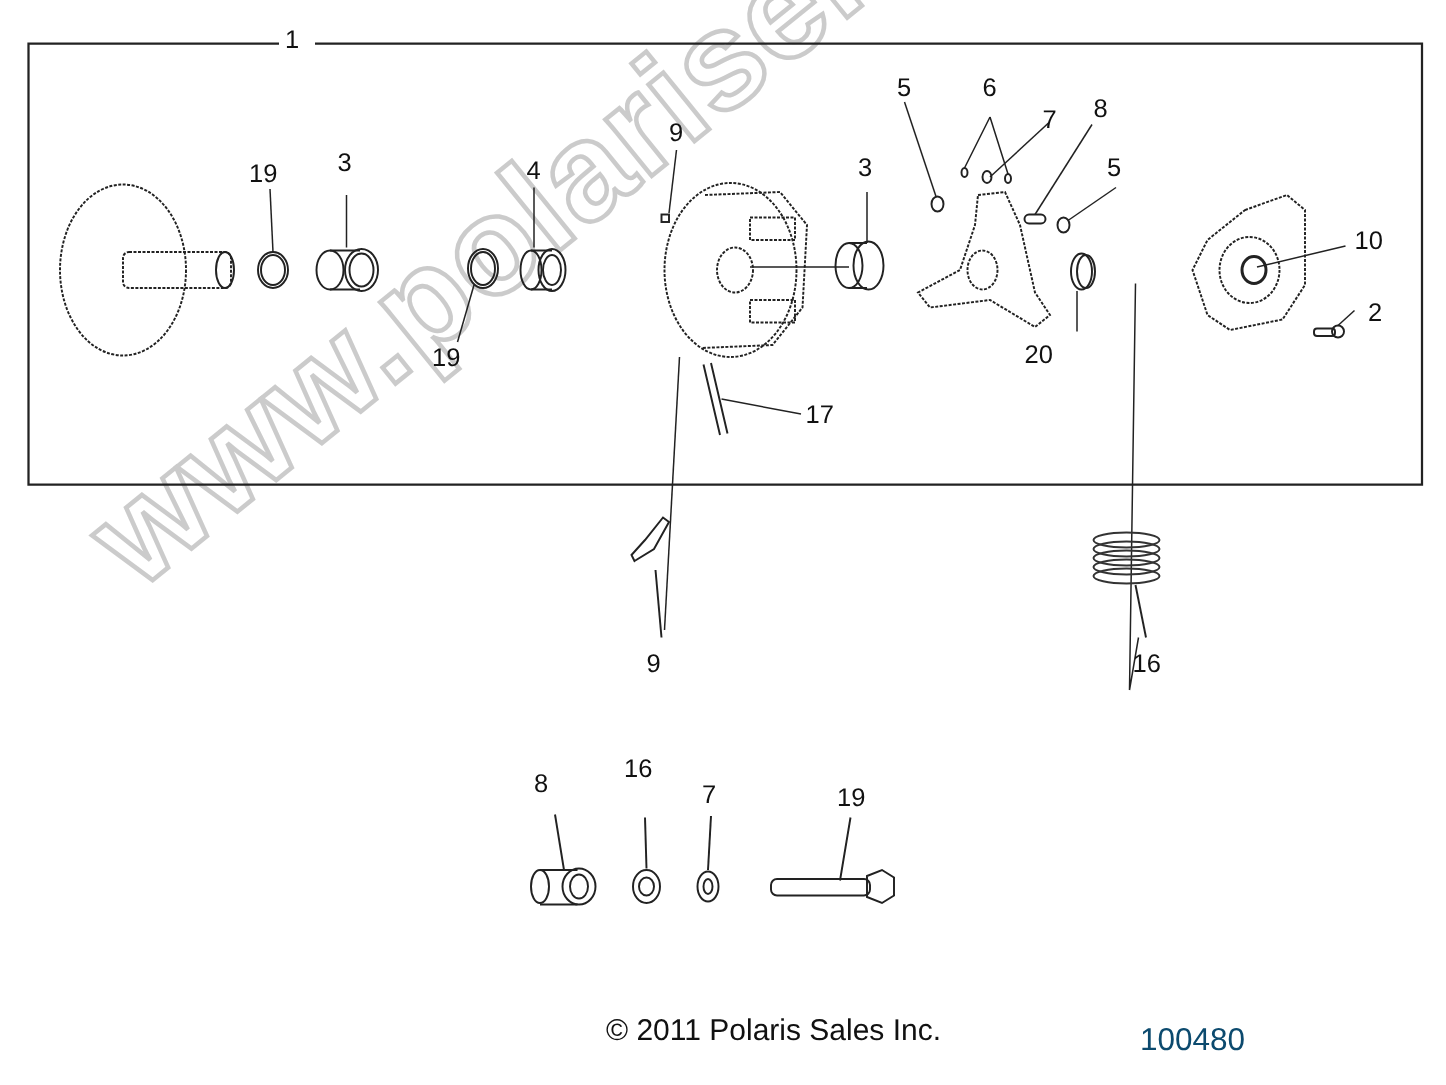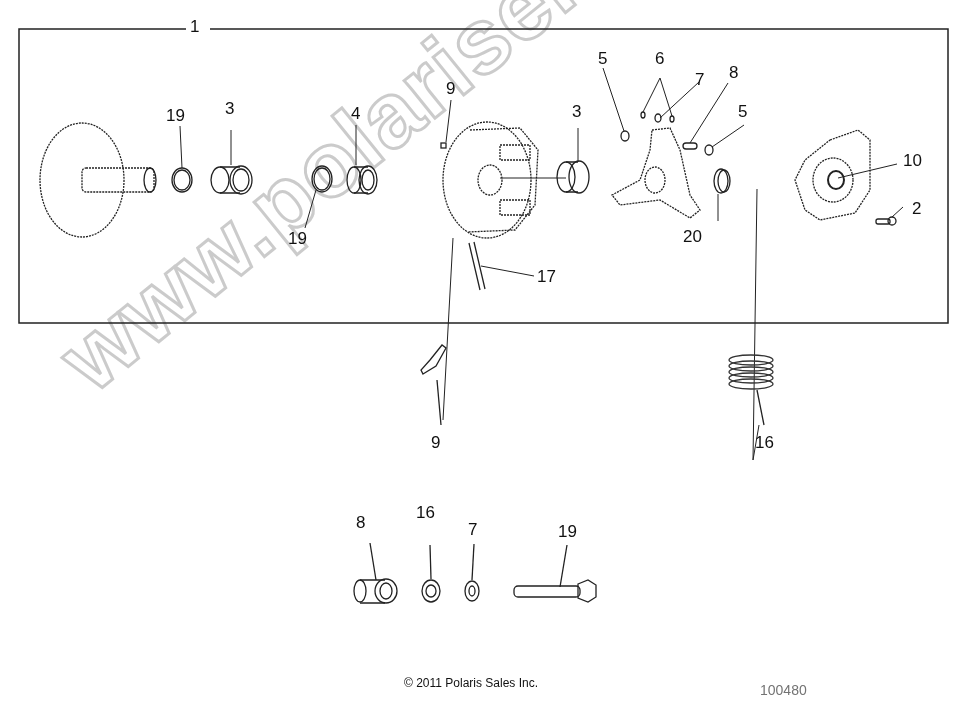--- a/index.html
+++ b/index.html
@@ -1,22 +1,22 @@
 <!DOCTYPE html>
 <html><head>
 <meta charset="utf-8">
 <style>
   html,body{margin:0;padding:0;background:#fff;}
   body{width:964px;height:723px;position:relative;overflow:hidden;font-family:"Liberation Sans",sans-serif;color:#111;}
   #stage{position:absolute;left:0;top:0;width:964px;height:723px;}
   .lbl{position:absolute;font-size:17px;color:#111;line-height:1;white-space:nowrap;}
   .watermark{position:absolute;left:40px;top:330px;font-family:"Liberation Sans",sans-serif;font-weight:bold;font-size:92px;color:#fff;
     -webkit-text-stroke:3px #c9c9c9;transform:rotate(-39deg);transform-origin:0 0;white-space:nowrap;letter-spacing:1px;opacity:.95;}
-  .footer{position:absolute;font-size:12px;color:#111;}
-  .fignum{position:absolute;font-size:14px;color:#737373;}
+  .footer{position:absolute;font-size:20px;color:#111;}
+  .fignum{position:absolute;font-size:21px;color:#0c4a6e;}
 </style>
 </head>
 <body>
 
 <div id="stage">
 
   <div class="watermark">www.polarisersatzteile.de</div>
 
   <svg width="964" height="723" style="position:absolute;left:0;top:0">
     <g fill="none" stroke="#222" stroke-width="1.3">

